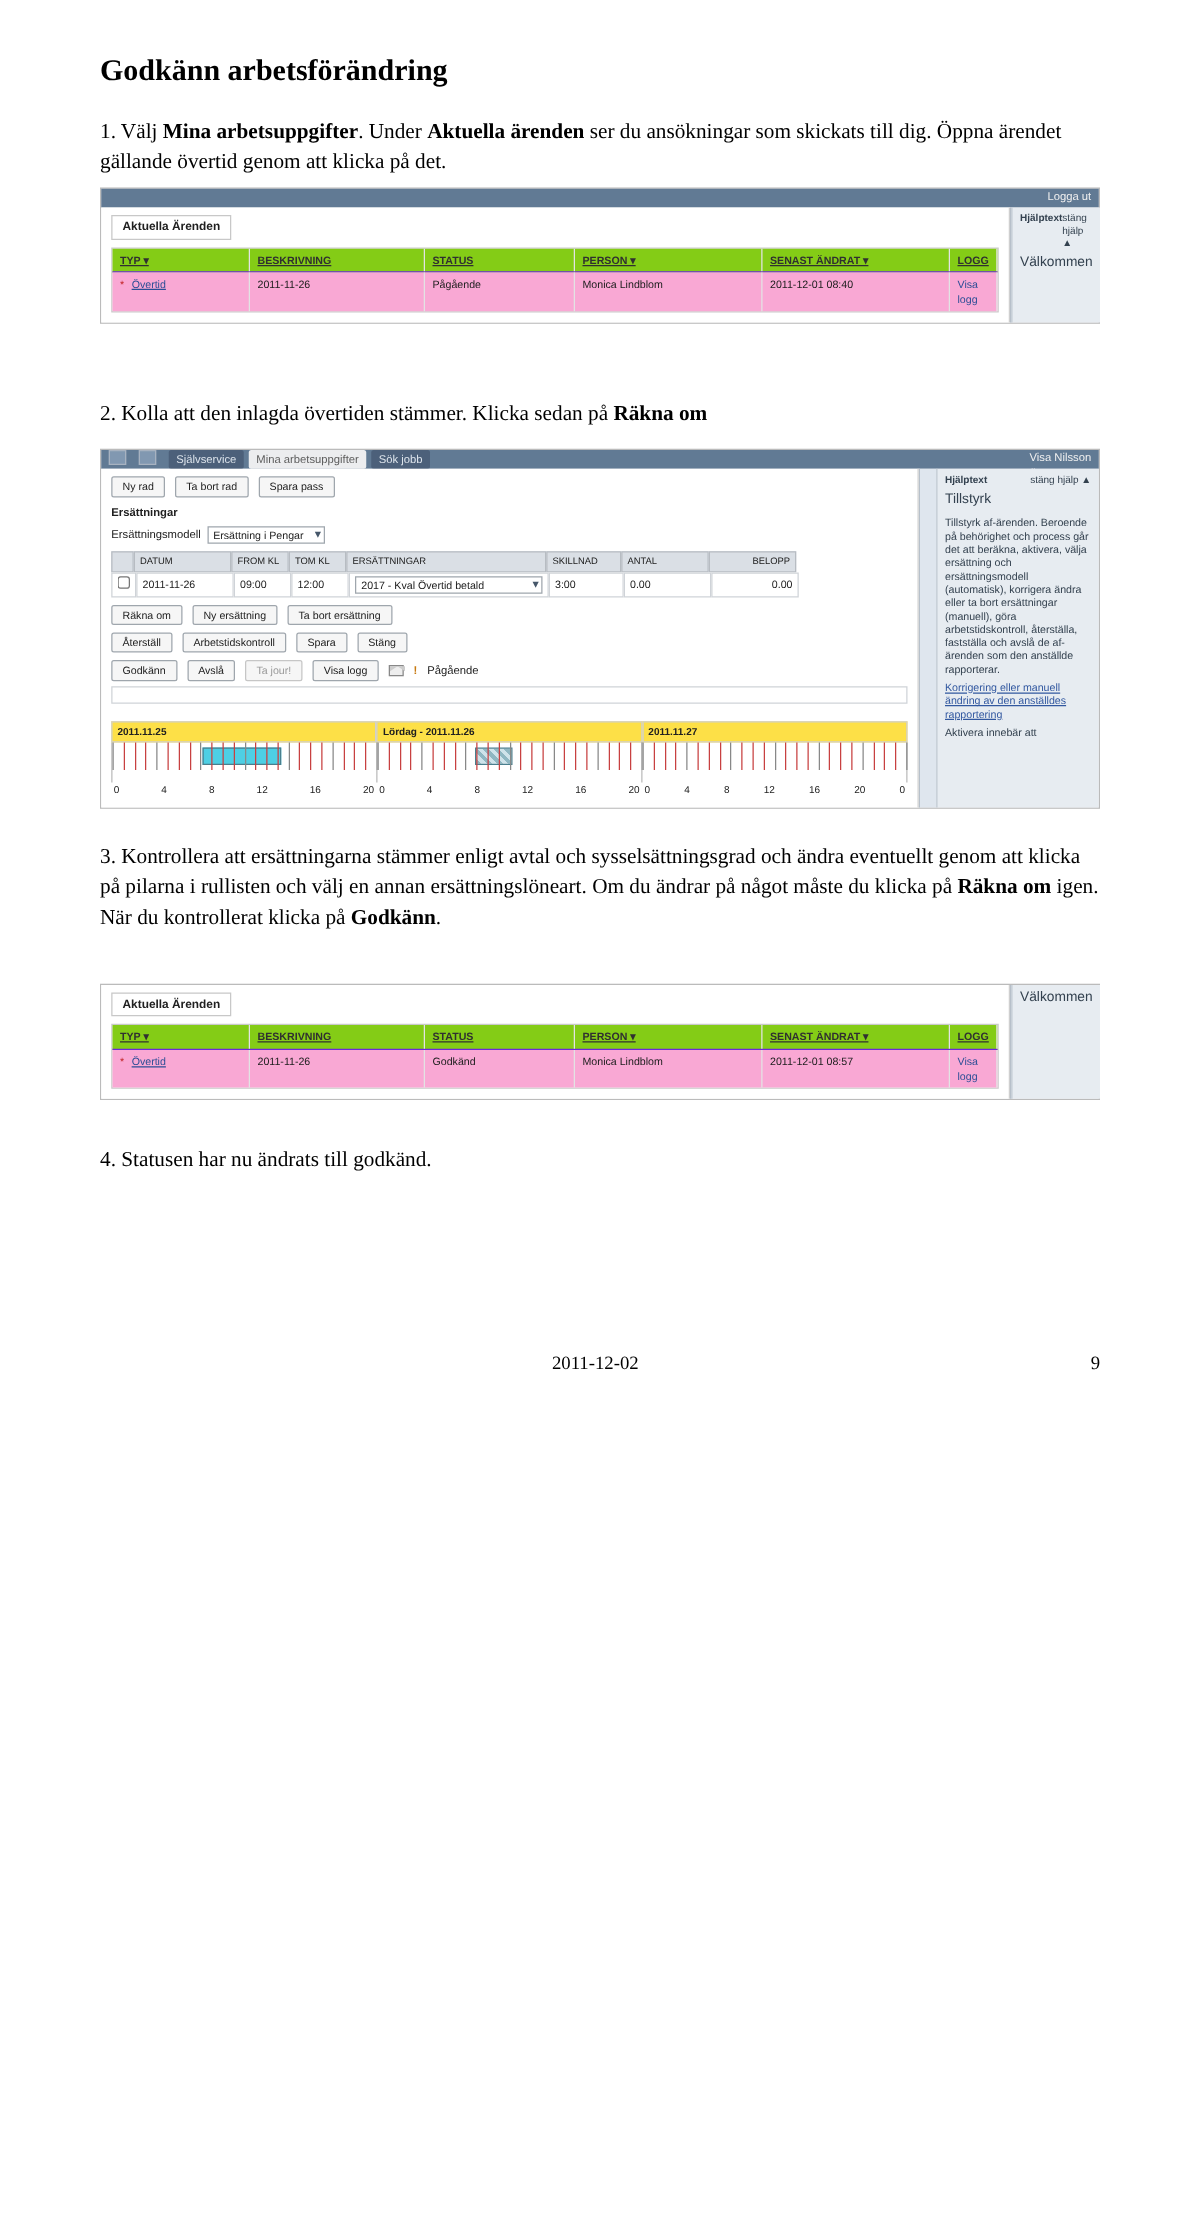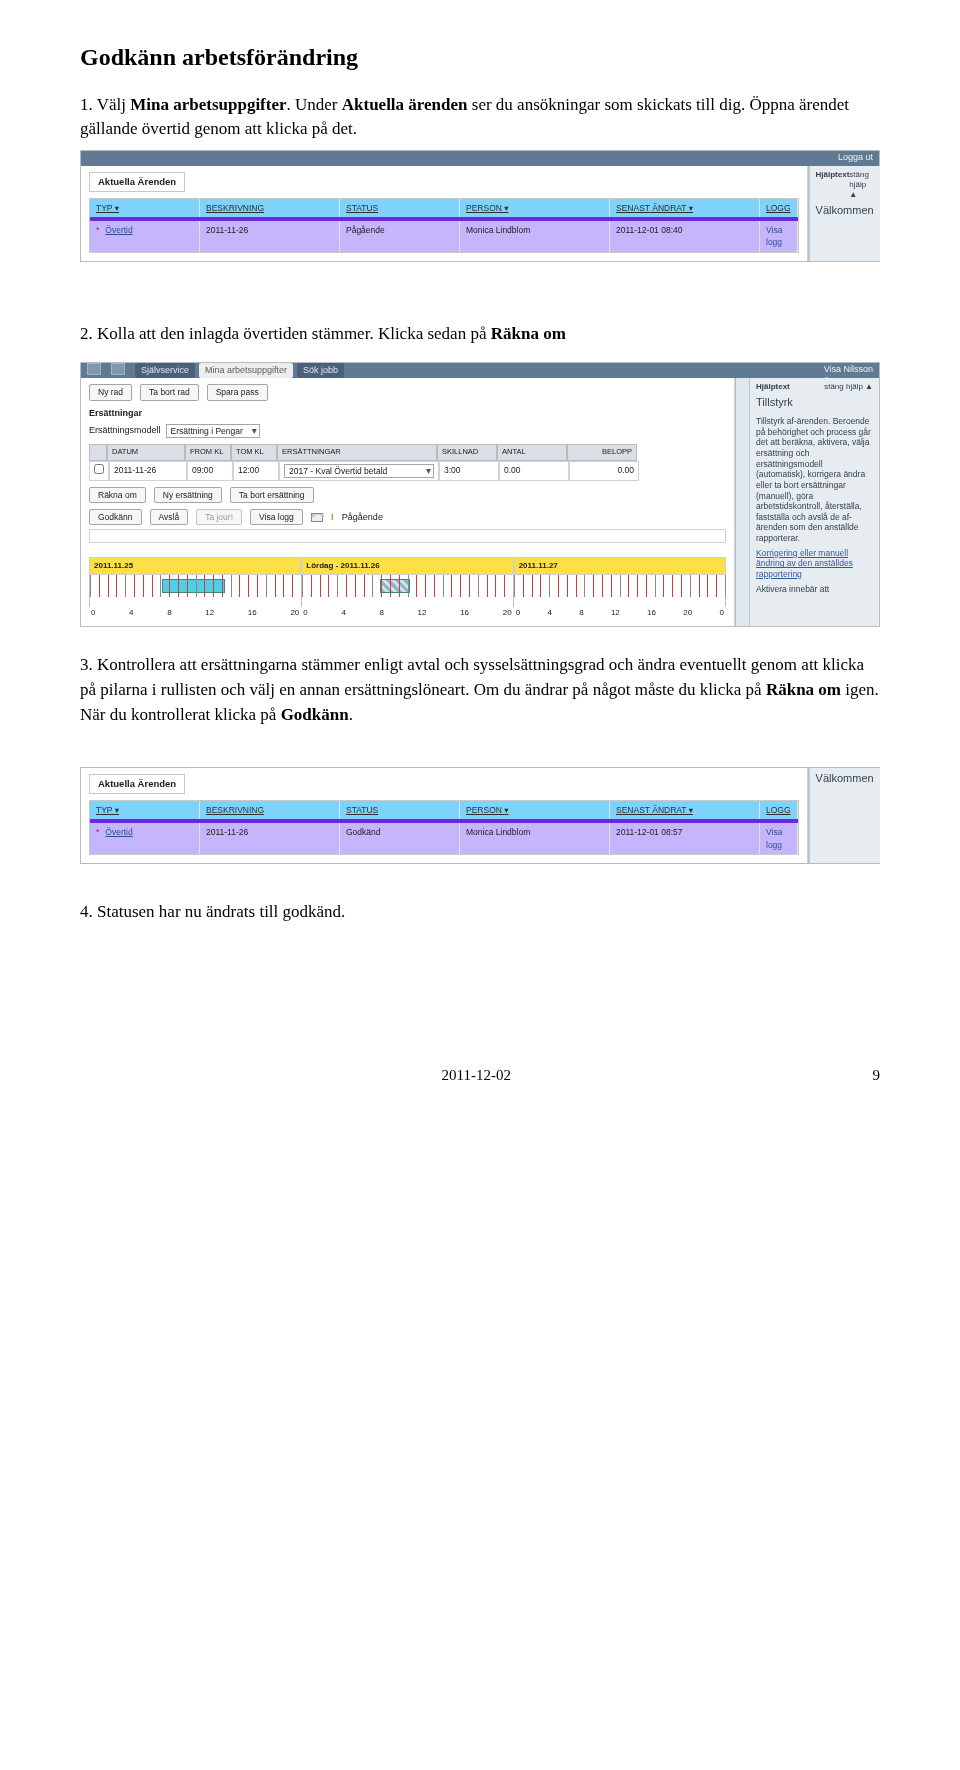--- a/index.html
+++ b/index.html
@@ -85,31 +85,32 @@
     border-left: 1px solid #b7c0ca;
   }
 
   
   .aetable {
     margin: 6px 8px 8px 8px;
     border: 1px solid #c9c9c9;
   }
   .aetable .hdr {
     display: flex;
-    background: #7dd3fc;
-    border-bottom: 4px solid #6d28d9;
+    background: #84cc16;
+    border-bottom: 1px solid #6d28d9;
     font-size: 8.5px;
     color: #303030;
+    font-weight: bold;
   }
   .aetable .hdr > div,
   .aetable .row > div {
     padding: 3px 6px;
     border-right: 1px solid #e3e3e3;
   }
-  .aetable .row { display: flex; background: #c4b5fd; font-size: 8.5px; }
+  .aetable .row { display: flex; background: #f9a8d4; font-size: 8.5px; }
   .col-typ   { flex: 0 0 110px; text-decoration: underline; }
   .col-besk  { flex: 0 0 140px; text-decoration: underline; }
   .col-stat  { flex: 0 0 120px; text-decoration: underline; }
   .col-pers  { flex: 0 0 150px; text-decoration: underline; }
   .col-andr  { flex: 0 0 150px; text-decoration: underline; }
   .col-logg  { flex: 1; text-decoration: underline; }
   .aetable .row > div { text-decoration: none; }
   .aetable .star { color: #c02020; margin-right: 6px; }
   .aetable .link-cell { text-decoration: underline; color: #2d4e96; }
 
@@ -329,20 +330,26 @@
             </div>
           <div class="gc-skil">3:00</div>
           <div class="gc-ant">0.00</div>
           <div class="gc-bel">0.00</div>
         </div>
 
         <div class="toolbar-row" style="padding-left:0">
           <span class="btn">Räkna om</span>
           <span class="btn">Ny ersättning</span>
           <span class="btn">Ta bort ersättning</span>
+        </div>
+        <div class="toolbar-row" style="padding-left:0">
+          <span class="btn">Återställ</span>
+          <span class="btn">Arbetstidskontroll</span>
+          <span class="btn">Spara</span>
+          <span class="btn">Stäng</span>
         </div>
         <div class="toolbar-row" style="padding-left:0;align-items:center">
           <span class="btn">Godkänn</span>
           <span class="btn">Avslå</span>
           <span class="btn disabled">Ta jour!</span>
           <span class="btn">Visa logg</span>
           <span class="envicon"></span>
           <span class="bangicon">!</span>
           <span>Pågående</span>
         </div>

